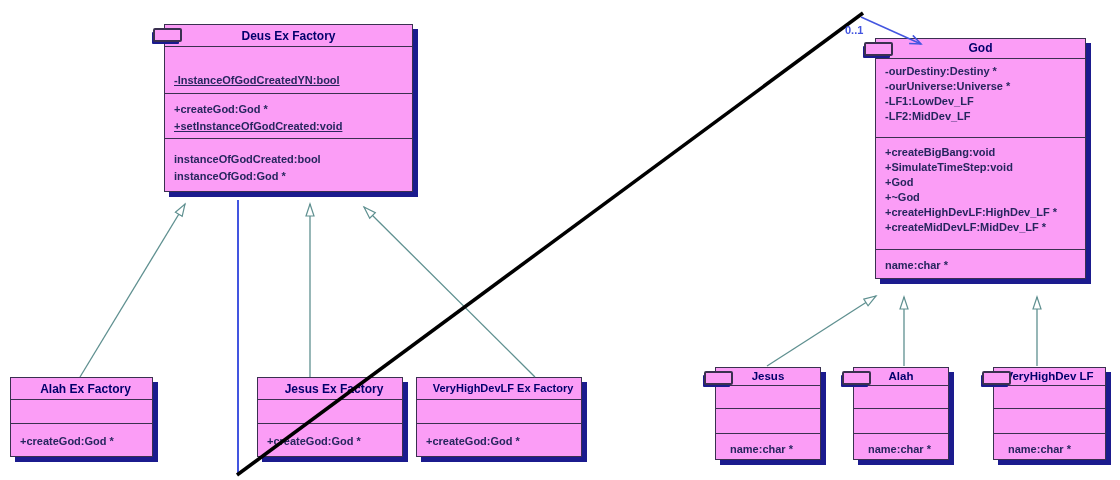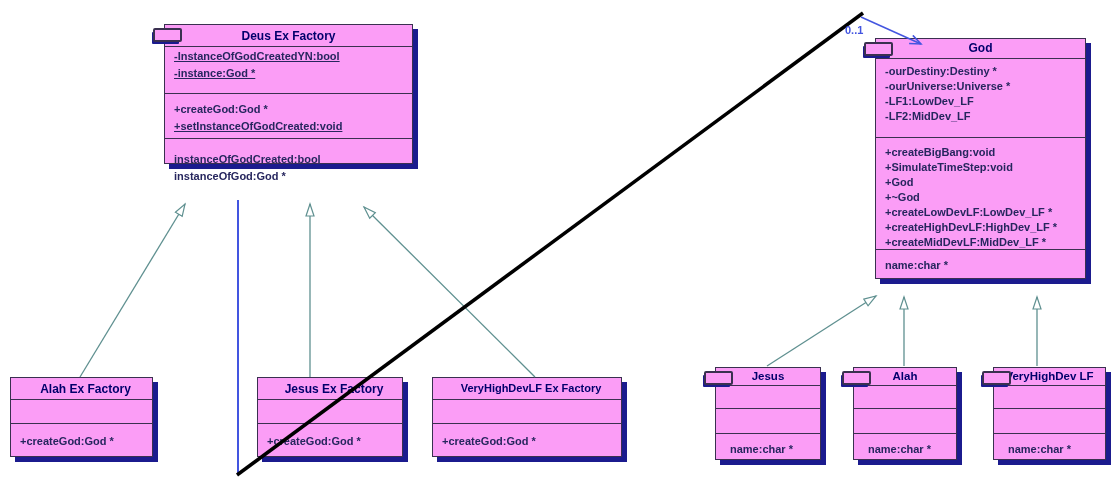--- a/index.html
+++ b/index.html
@@ -9,53 +9,53 @@
              box-shadow:5px 5px 0 0 #1B1B8E;color:#26265E;box-sizing:border-box;}
   .uml-title{font-weight:bold;color:#00006B;font-size:12px;text-align:center;
              padding-top:4px;box-sizing:border-box;white-space:nowrap;overflow:hidden;}
   .uml-title.left{text-align:center;padding-left:8px;}
   .sec{border-top:1px solid #3A3050;box-sizing:border-box;padding:0 0 0 9px;overflow:hidden;}
   .member{font-weight:bold;font-size:11px;line-height:16px;white-space:nowrap;color:#26265E;}
   .u{text-decoration:underline;}
   .tab{position:absolute;left:-12px;top:3px;width:25px;height:10px;background:#FB9DF6;
        border:2px solid #3A3050;border-radius:2px;box-shadow:-2px 3px 0 -1px #1B1B8E;}
   
-  #deus{left:164px;top:24px;width:249px;height:140px;}
+  #deus{left:164px;top:24px;width:249px;height:168px;}
   #deus .uml-title{height:21px;}
-  #deus .s1{height:47px;padding-top:1px;line-height:17px;}
+  #deus .s1{height:47px;padding-top:25px;line-height:17px;}
   #deus .s1 .member{line-height:17px;}
   #deus .s2{height:45px;padding-top:7px;}
   #deus .s2 .member{line-height:17px;}
   #deus .s3{height:55px;padding-top:12px;}
   #deus .s3 .member{line-height:17px;}
   
   #god{left:875px;top:38px;width:211px;height:241px;}
   #god .uml-title{height:19px;padding-top:2px;}
   #god .s1{height:79px;padding-top:5px;}
   #god .s1 .member{line-height:15px;}
   #god .s2{height:112px;padding-top:7px;}
   #god .s2 .member{line-height:15px;}
   #god .s3{height:31px;padding-top:7px;}
   
   .factory{height:80px;top:377px;}
   .factory .uml-title{height:21px;}
   .factory .sa{height:24px;}
   .factory .sm{height:35px;padding-top:9px;}
   #alah-factory{left:10px;width:143px;}
   #jesus-factory{left:257px;width:146px;}
-  #vhd-factory{left:432px;width:190px;}
+  #vhd-factory{left:416px;width:166px;}
   #vhd-factory .uml-title{font-size:11px;}
   
   .leaf{top:367px;height:93px;}
   .leaf .uml-title{height:17px;padding-top:2px;font-size:11.5px;}
   .leaf .sa{height:23px;}
   .leaf .sm{height:25px;}
   .leaf .sx{height:28px;padding-top:7px;padding-left:14px;}
   #jesus{left:715px;width:106px;}
-  #alah{left:853px;width:104px;}
+  #alah{left:853px;width:96px;}
   #vhd{left:993px;width:113px;}
   svg.overlay{position:absolute;left:0;top:0;width:1120px;height:480px;pointer-events:none;}
   .gen{stroke:#5F9090;stroke-width:1.3;fill:none;}
   .assoc{stroke:#4355E0;fill:none;}
   .thick{stroke:#000000;stroke-width:3.5;fill:none;}
   .mult-label{position:absolute;left:845px;top:24px;font-weight:bold;font-size:11px;
               color:#4355E0;}
 </style>
 </head>
 <body>
@@ -86,21 +86,20 @@
       <div class="member">-ourDestiny:Destiny *</div>
       <div class="member">-ourUniverse:Universe *</div>
       <div class="member">-LF1:LowDev_LF</div>
       <div class="member">-LF2:MidDev_LF</div>
     </div>
     <div class="sec s2">
       <div class="member">+createBigBang:void</div>
       <div class="member">+SimulateTimeStep:void</div>
       <div class="member">+God</div>
       <div class="member">+~God</div>
-      <div class="member">+createLowDevLF:LowDev_LF *</div>
       <div class="member">+createHighDevLF:HighDev_LF *</div>
       <div class="member">+createMidDevLF:MidDev_LF *</div>
     </div>
     <div class="sec s3">
       <div class="member">name:char *</div>
     </div>
   </div>
 
   <div class="uml-class factory" id="alah-factory">
     <div class="uml-title left">Alah Ex Factory</div>

